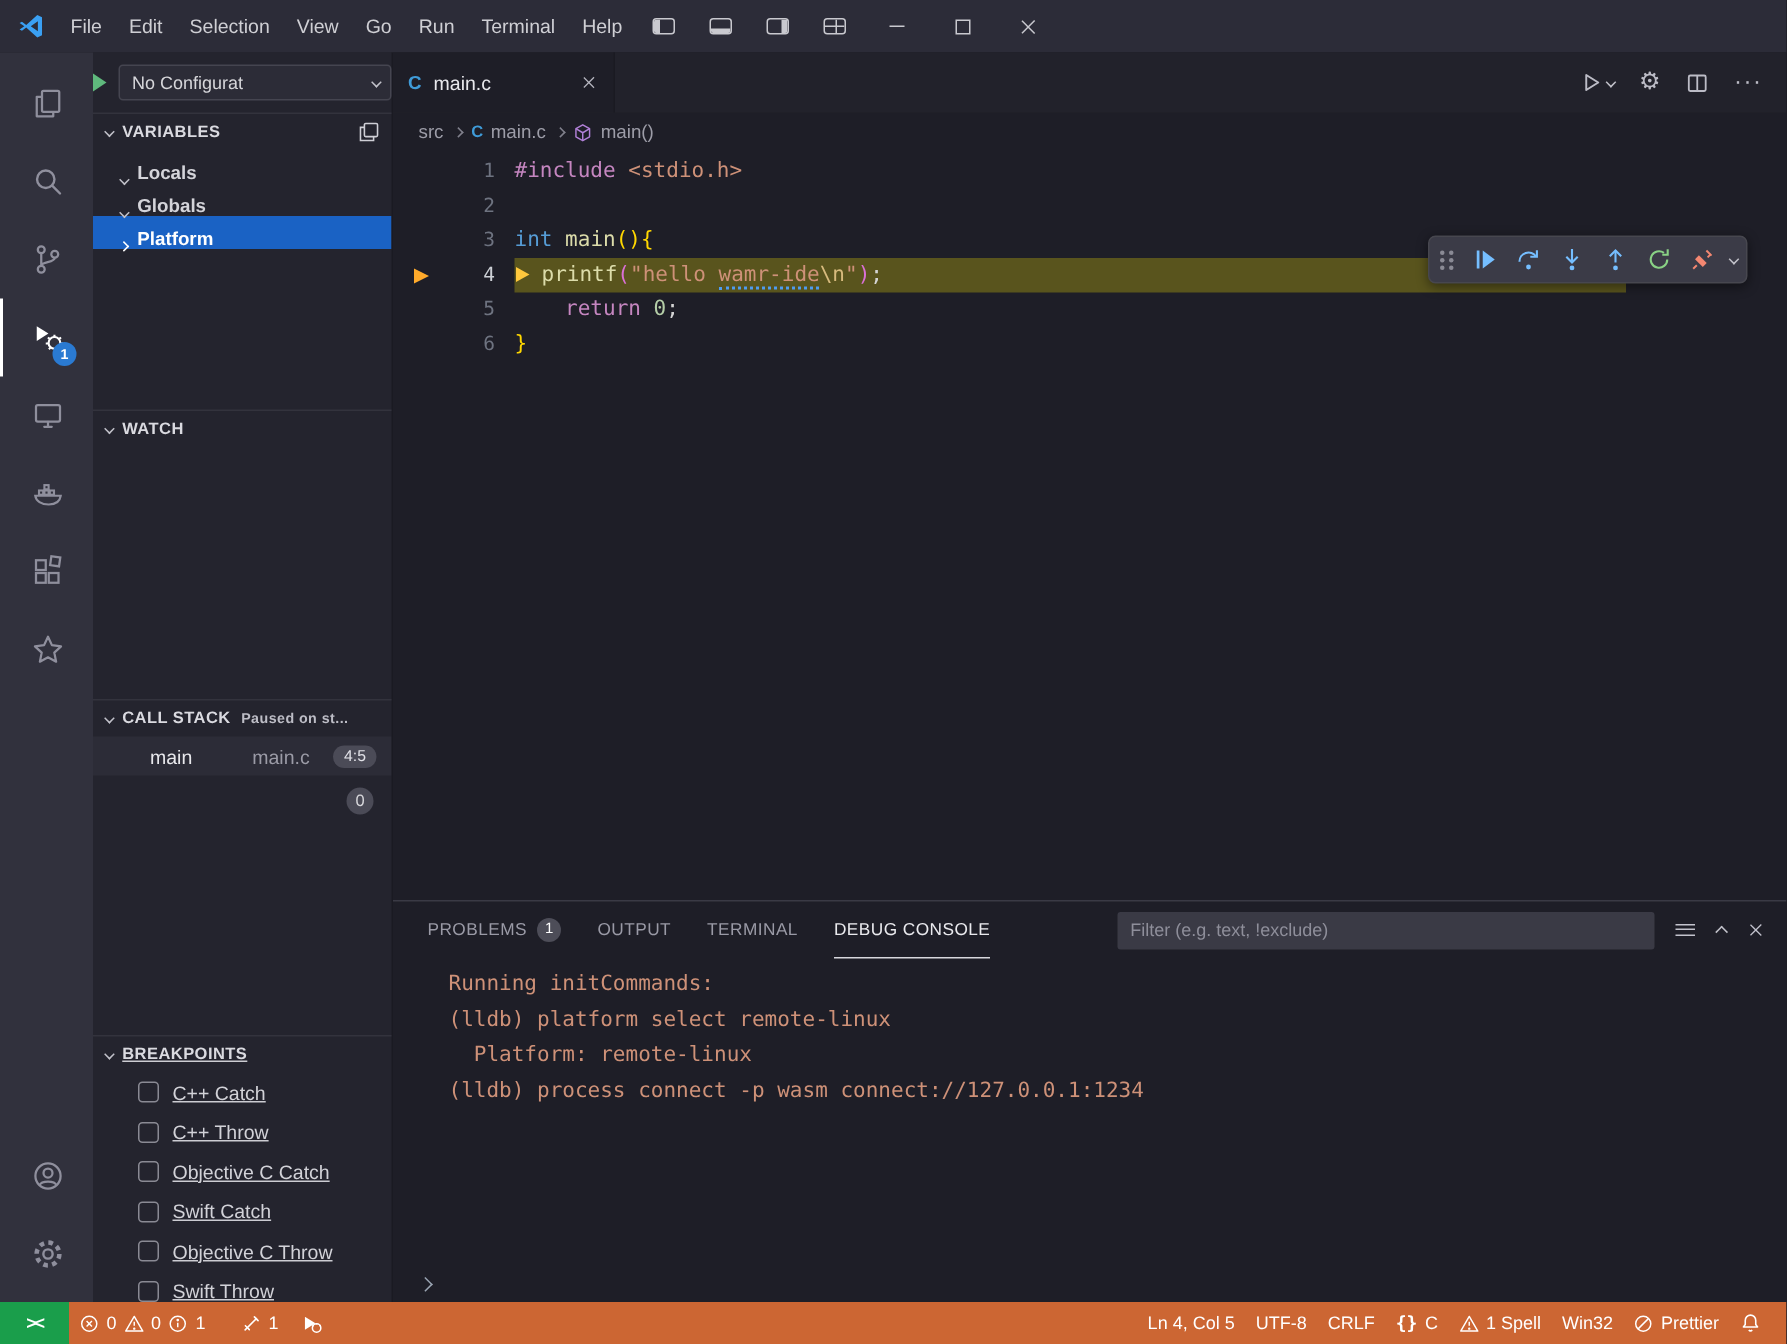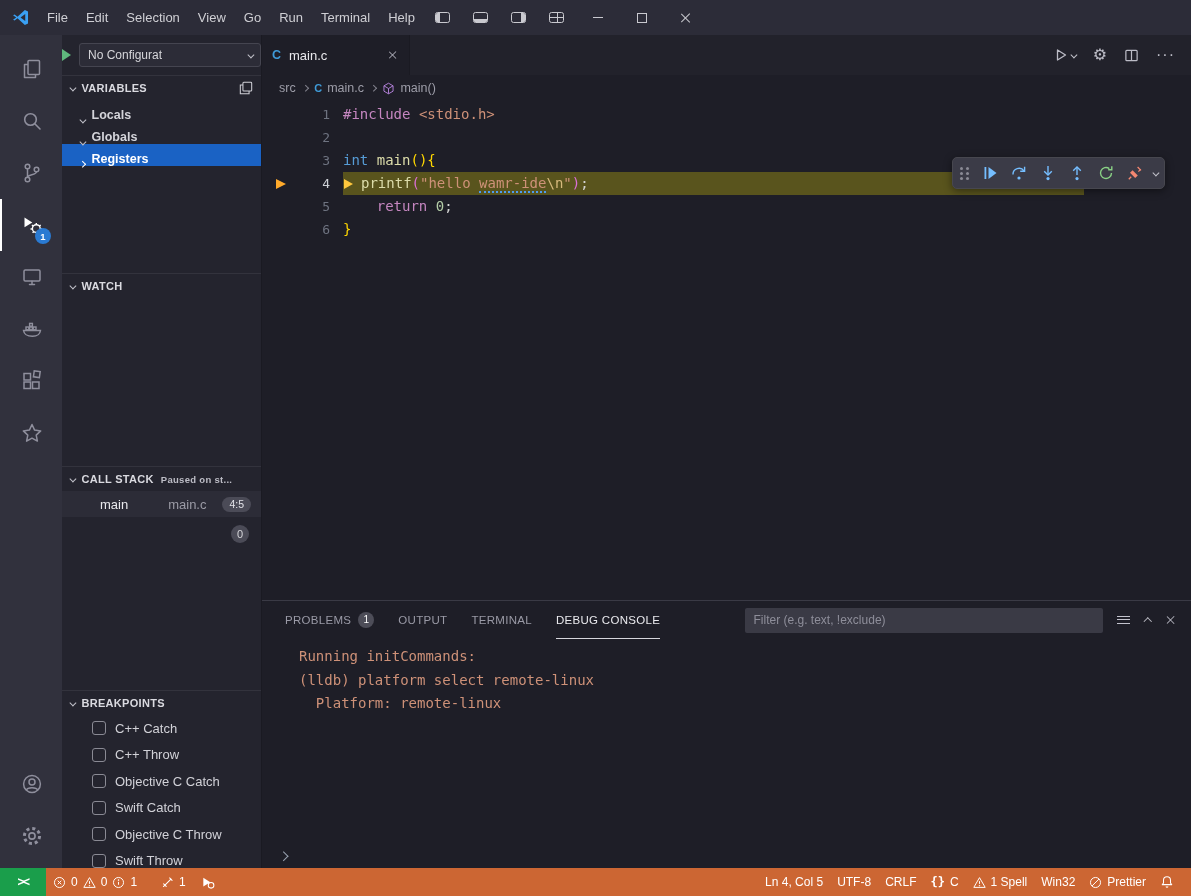--- a/index.html
+++ b/index.html
@@ -60,21 +60,21 @@
   .chev.right { transform:rotate(-45deg); }
   .chev.up    { transform:rotate(-135deg); }
   .chev.sm { width:4.5px; height:4.5px; }
 
   .section { border-top:1px solid #33333d; display:flex; flex-direction:column; flex:none; overflow:hidden; }
   .sec-head { height:24px; flex:none; display:flex; align-items:center; gap:7px; padding:0 8px;
     font-size:11px; font-weight:700; color:#dadae0; letter-spacing:.3px; cursor:pointer; }
   .sec-head .spacer { flex:1; }
   .pause-note { font-size:9.5px; font-weight:700; color:#bdbdc6; white-space:nowrap; }
   .sec-variables { height:198px; } .sec-watch { height:193px; }
-  .sec-callstack { height:224px; } .sec-breakpoints { flex:1; }
+  .sec-callstack { height:224px; } .sec-breakpoints { flex:1;text-decoration:underline; }
 
   .tree-row { height:22px; flex:none; display:flex; align-items:flex-end; gap:7px; padding-left:18px;
     cursor:pointer; font-weight:700; font-size:12.5px; color:#d4d4da; }
   .tree-row.selected { background:#1a62c4; color:#fff; }
   .tree-row.selected .chev { border-color:#fff; }
 
   .frame-row { height:26px; display:flex; align-items:center; background:#2c2c37; cursor:pointer; }
   .frame-name { padding-left:38px; color:#e8e8ec; }
   .frame-file { margin-left:40px; color:#9b9ba6; }
   .frame-pos { margin-left:auto; margin-right:10px; background:#4b4b57; border-radius:9px;
@@ -311,21 +311,21 @@
           <div class="tree-row">
             <span class="chev sm down"></span>
             <span>Locals</span>
           </div>
           <div class="tree-row">
             <span class="chev sm down"></span>
             <span>Globals</span>
           </div>
           <div class="tree-row selected">
             <span class="chev sm right"></span>
-            <span>Registers</span>
+            <span>Platform</span>
           </div>
         </div>
     </div>
 
     <div class="section sec-watch">
       <div class="sec-head">
         <span class="chev down sm"></span>
         <span>WATCH</span>
       </div>
     </div>
@@ -523,21 +523,21 @@
               <span>DEBUG CONSOLE</span>
             </div>
           </div>
         <input class="filter-input" placeholder="Filter (e.g. text, !exclude)" style="">
         <div class="panel-icons">
           <span class="lines-icon"></span>
           <span class="chev up" style="position:relative;top:2px"></span>
           <span class="x-icon" style="transform:scale(.85)"></span>
         </div>
       </div>
-      <div class="console"><div class="console-line">Running initCommands:</div><div class="console-line">(lldb) platform select remote-linux</div><div class="console-line">  Platform: remote-linux</div></div>
+      <div class="console"><div class="console-line">Running initCommands:</div><div class="console-line">(lldb) platform select remote-linux</div><div class="console-line">  Platform: remote-linux</div><div class="console-line">(lldb) process connect -p wasm connect://127.0.0.1:1234</div></div>
       <div class="prompt-row">
         <span class="prompt-chev"></span>
       </div>
     </div>
   </div>
 </div>
 
 <div class="statusbar">
   <div class="remote">
       <span>&gt;&lt;</span>

